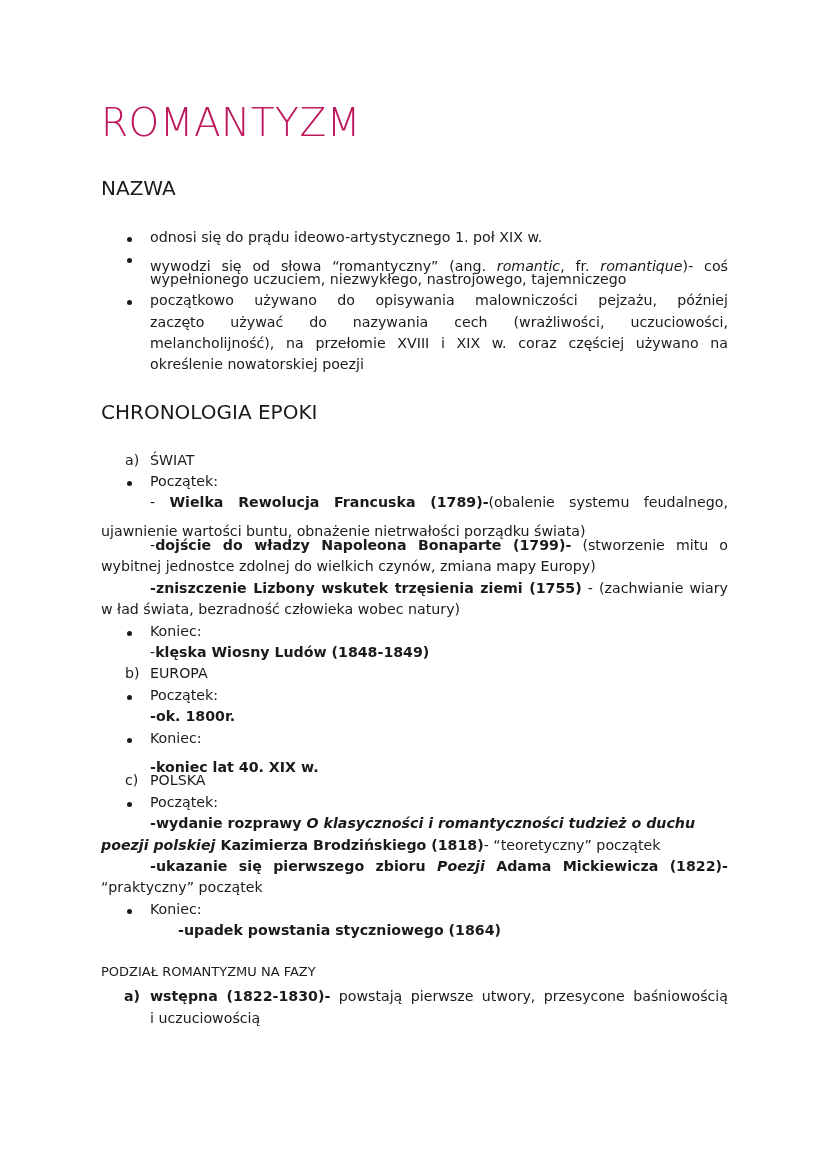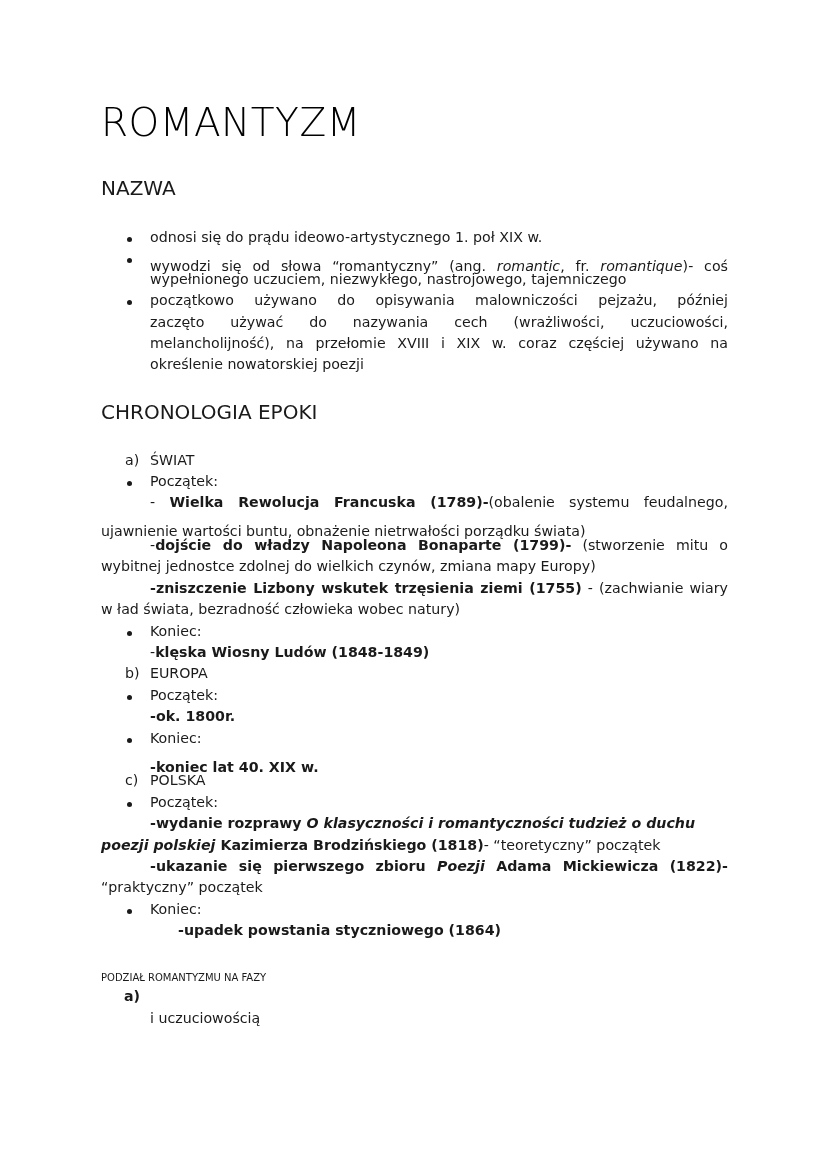--- a/index.html
+++ b/index.html
@@ -3,29 +3,29 @@
 <meta charset="utf-8">
 <style>
   html, body { margin: 0; padding: 0; background: #ffffff; }
   body {
     width: 828px; height: 1169px; position: relative; overflow: hidden;
     font-family: "DejaVu Sans", sans-serif; color: #1a1a1a;
   }
   .page { position: absolute; left: 0; top: 0; width: 828px; height: 1169px; }
   .title {
     position: absolute; left: 101px; top: 100px;
-    font-size: 39px; font-weight: 300; letter-spacing: 0.5px; color: #000000;
+    font-size: 39px; font-weight: 300; letter-spacing: 0.5px; color: #be185d;
     font-family: "DejaVu Sans", sans-serif;
   }
   .h2 {
     position: absolute; left: 101px; font-size: 20px; color: #1a1a1a;
     font-family: "DejaVu Sans", sans-serif; font-weight: normal;
   }
   .h3 {
-    position: absolute; left: 101px; font-size: 10px; color: #1a1a1a; margin-top: 8px;
+    position: absolute; left: 101px; font-size: 13px; color: #1a1a1a;
   }
   .line { position: absolute; white-space: nowrap; font-size: 14.2px; line-height: 21.4px; }
   .just { position: absolute; text-align: justify; text-align-last: justify; font-size: 14.2px; line-height: 21.4px; }
   .bullet {
     position: absolute; width: 5px; height: 5px; border-radius: 50%; background: #1a1a1a;
   }
   b { font-weight: bold; }
   i { font-style: italic; }
 </style>
 </head>
@@ -90,15 +90,16 @@
 
   <div class="just" style="left:150px; top:856px; width:578px;"><b>-ukazanie się pierwszego zbioru </b><b><i>Poezji</i></b><b> Adama Mickiewicza (1822)-</b></div>
   <div class="line" style="left:101px; top:877px;">“praktyczny” początek</div>
 
   <div class="bullet" style="left:127px; top:909px;"></div>
   <div class="line" style="left:150px; top:899px;">Koniec:</div>
   <div class="line" style="left:150px; top:920px; font-weight:bold;margin-left:28px;">-upadek powstania styczniowego (1864)</div>
 
   <div class="h3" style="top:964px;">PODZIAŁ ROMANTYZMU NA FAZY</div>
   <div class="line" style="left:124px; top:986px; font-weight:bold;">a)</div>
+  <div class="just" style="left:150px; top:986px; width:578px;"><b>wstępna (1822-1830)-</b><span> powstają pierwsze utwory, przesycone baśniowością</span></div>
   <div class="line" style="left:150px; top:1008px;">i uczuciowością</div>
 
 </div>
 
 </body></html>

